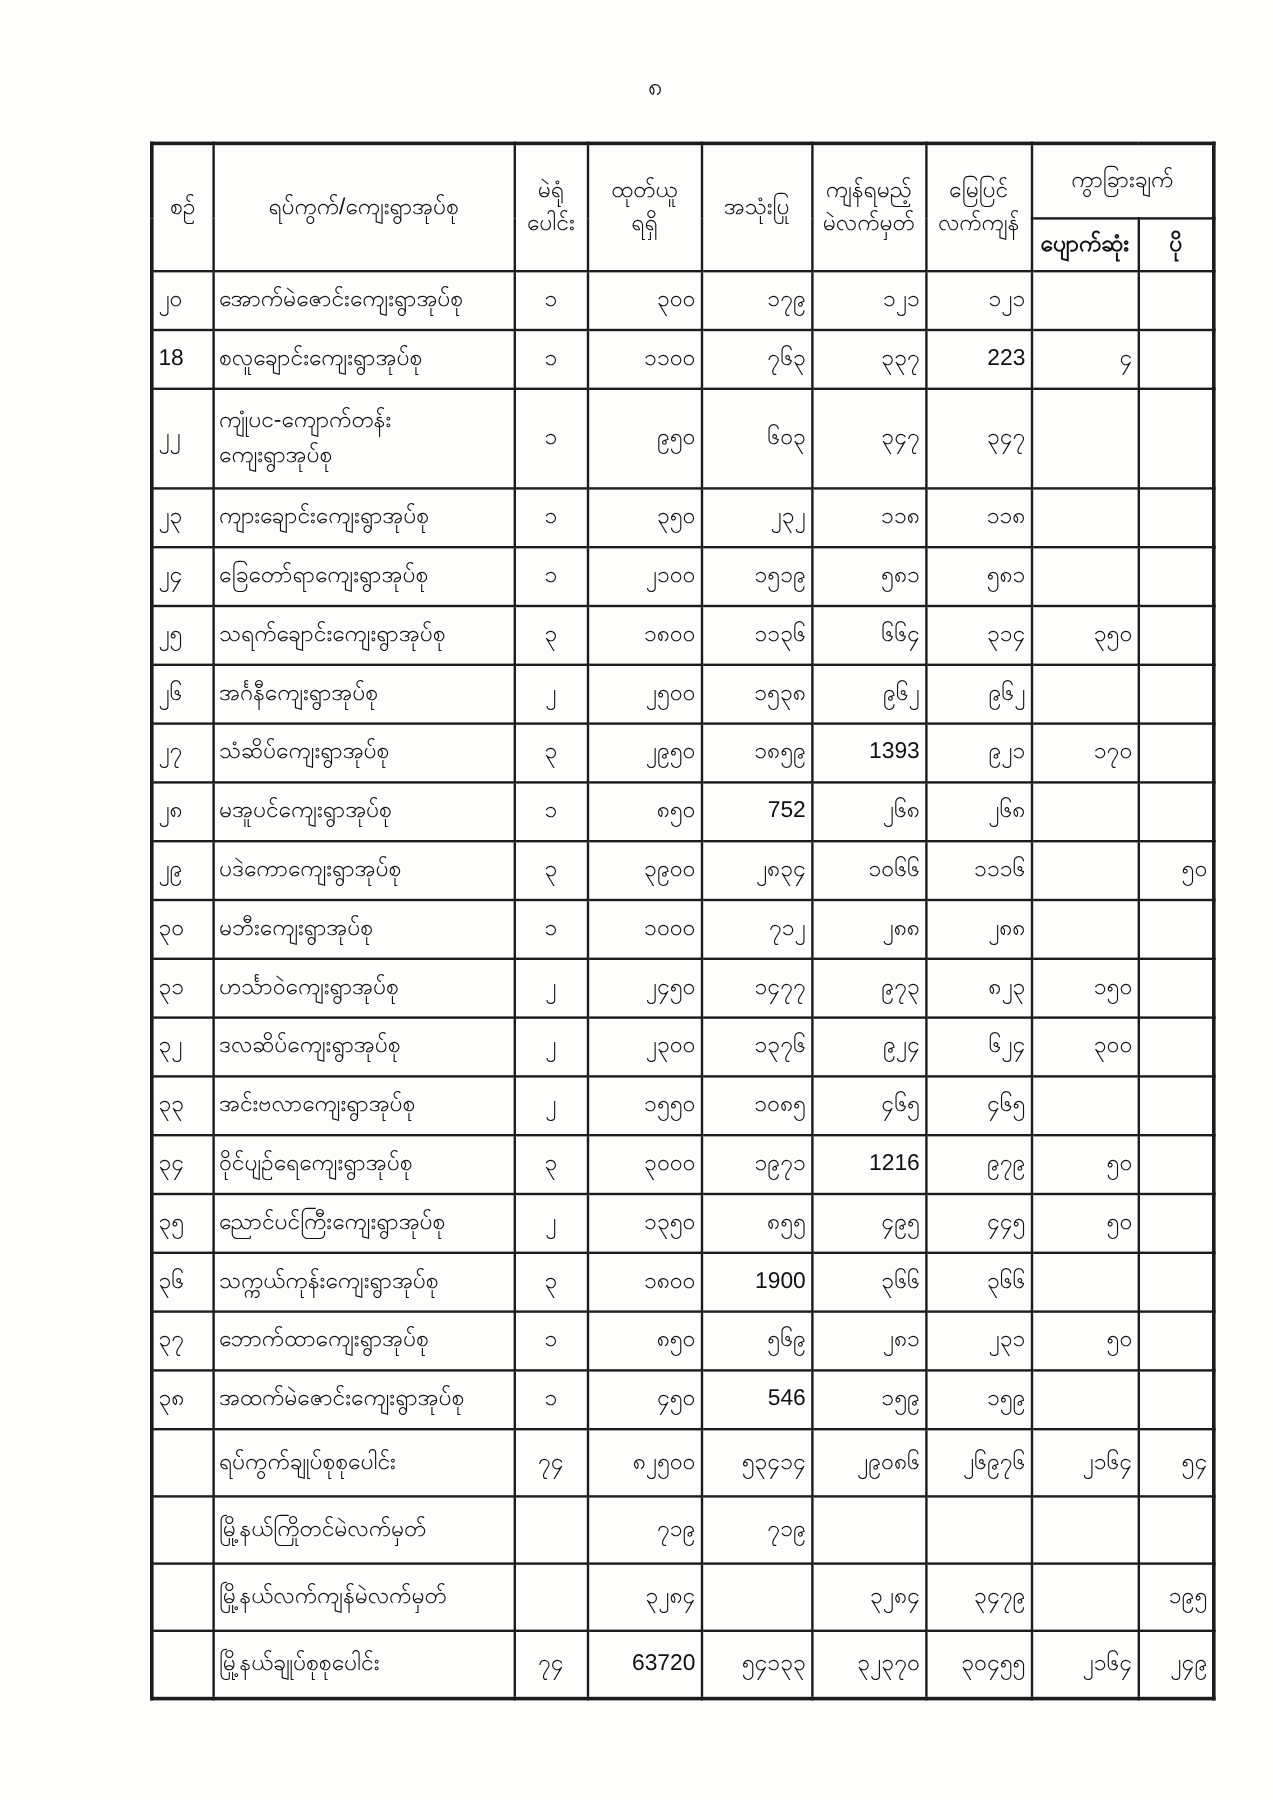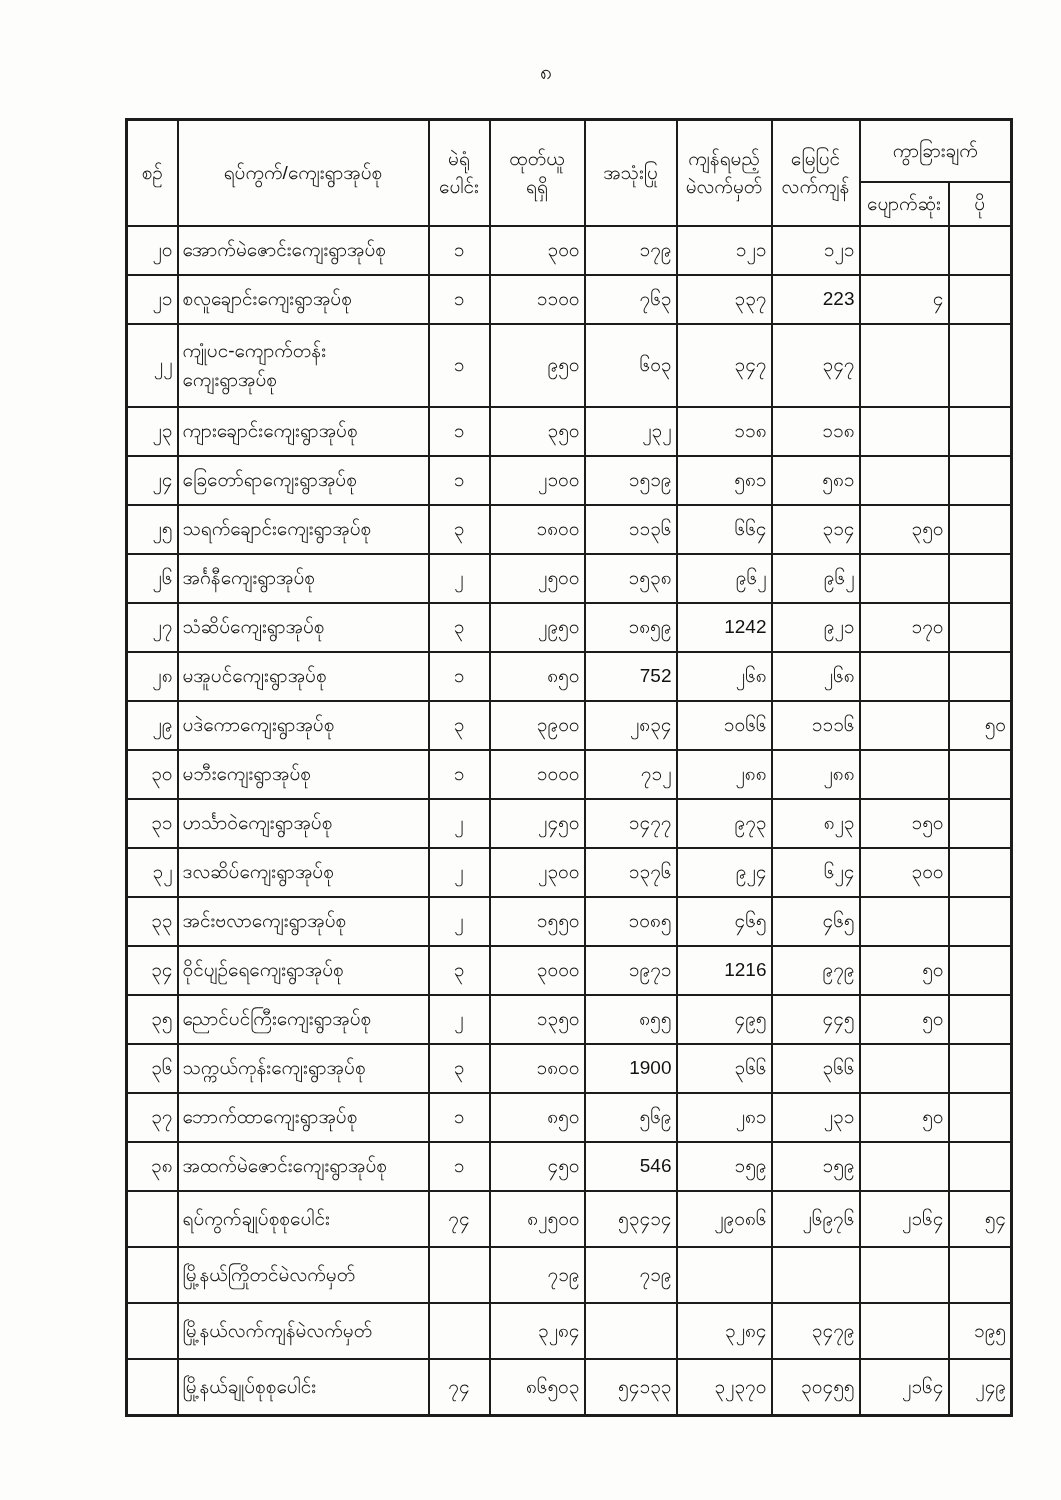--- a/index.html
+++ b/index.html
@@ -51,28 +51,28 @@
 
   table.ballot-table th {
     font-weight: normal;
     text-align: center;
     vertical-align: middle;
     white-space: pre-line;
     line-height: 1.45;
     padding: 2px 4px;
   }
   thead tr.head-top th { height: 56px; }
-  thead tr.head-sub th { height: 38px; }
+  thead tr.head-sub th { height: 38px; font-weight: bold; }
 
   table.ballot-table td {
     vertical-align: middle;
     padding: 2px 4px;
     line-height: 1.5;
   }
-  td.c-serial  { text-align: right; }
+  td.c-serial  { text-align: left; }
   td.c-name    { text-align: left; padding-left: 10px; white-space: pre-line; margin-top: 40px; }
   td.c-center  { text-align: center; }
   td.c-num     { text-align: right; padding-right: 14px; }
 
   tr.row-standard td { height: 43px; }
   tr.row-tall td     { height: 77px; }
   tr.row-total td    { height: 50px; }
 </style>
 </head>
 <body>
@@ -119,21 +119,21 @@
       <td class="c-name">အောက်မဲဇောင်းကျေးရွာအုပ်စု</td>
       <td class="c-center">၁</td>
       <td class="c-num">၃၀၀</td>
       <td class="c-num">၁၇၉</td>
       <td class="c-num">၁၂၁</td>
       <td class="c-num">၁၂၁</td>
       <td class="c-num"></td>
       <td class="c-num"></td>
     </tr>
         <tr class="row-standard">
-      <td class="c-serial">၂၁</td>
+      <td class="c-serial">18</td>
       <td class="c-name">စလူချောင်းကျေးရွာအုပ်စု</td>
       <td class="c-center">၁</td>
       <td class="c-num">၁၁၀၀</td>
       <td class="c-num">၇၆၃</td>
       <td class="c-num">၃၃၇</td>
       <td class="c-num">223</td>
       <td class="c-num">၄</td>
       <td class="c-num"></td>
     </tr>
         <tr class="row-tall">
@@ -191,21 +191,21 @@
       <td class="c-num">၉၆၂</td>
       <td class="c-num"></td>
       <td class="c-num"></td>
     </tr>
         <tr class="row-standard">
       <td class="c-serial">၂၇</td>
       <td class="c-name">သံဆိပ်ကျေးရွာအုပ်စု</td>
       <td class="c-center">၃</td>
       <td class="c-num">၂၉၅၀</td>
       <td class="c-num">၁၈၅၉</td>
-      <td class="c-num">1242</td>
+      <td class="c-num">1393</td>
       <td class="c-num">၉၂၁</td>
       <td class="c-num">၁၇၀</td>
       <td class="c-num"></td>
     </tr>
         <tr class="row-standard">
       <td class="c-serial">၂၈</td>
       <td class="c-name">မအူပင်ကျေးရွာအုပ်စု</td>
       <td class="c-center">၁</td>
       <td class="c-num">၈၅၀</td>
       <td class="c-num">752</td>
@@ -354,21 +354,21 @@
       <td class="c-num"></td>
       <td class="c-num">၃၂၈၄</td>
       <td class="c-num">၃၄၇၉</td>
       <td class="c-num"></td>
       <td class="c-num">၁၉၅</td>
     </tr>
         <tr class="row-total">
       <td class="c-serial"></td>
       <td class="c-name">မြို့နယ်ချုပ်စုစုပေါင်း</td>
       <td class="c-center">၇၄</td>
-      <td class="c-num">၈၆၅၀၃</td>
+      <td class="c-num">63720</td>
       <td class="c-num">၅၄၁၃၃</td>
       <td class="c-num">၃၂၃၇၀</td>
       <td class="c-num">၃၀၄၅၅</td>
       <td class="c-num">၂၁၆၄</td>
       <td class="c-num">၂၄၉</td>
     </tr>
       </tbody>
   </table>
 
 </div>

